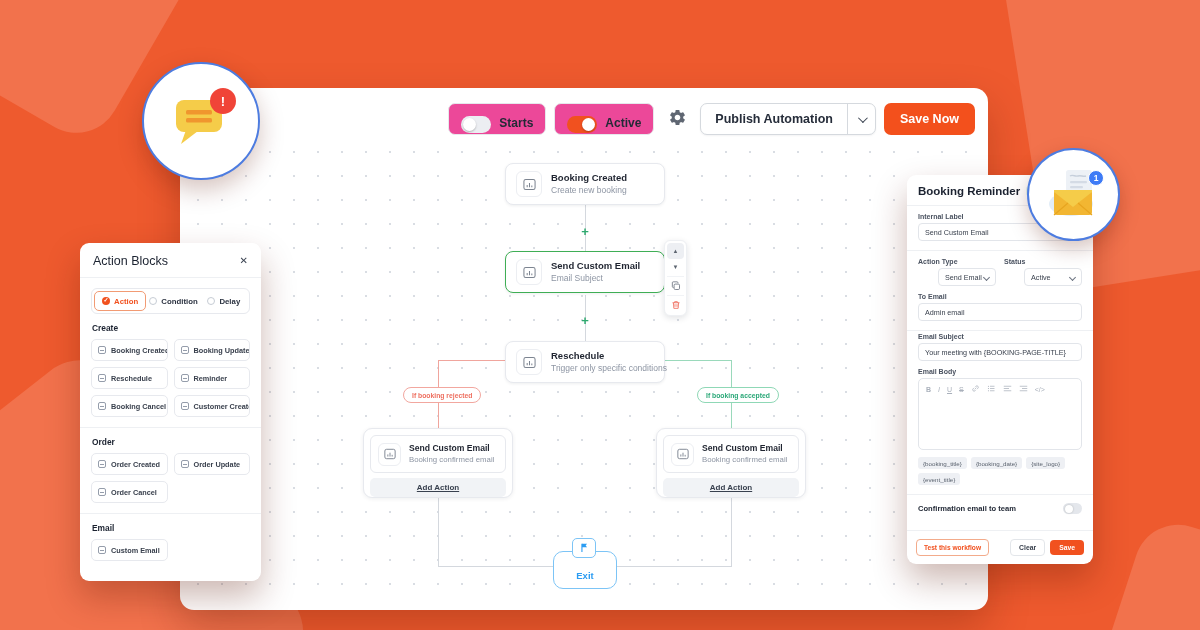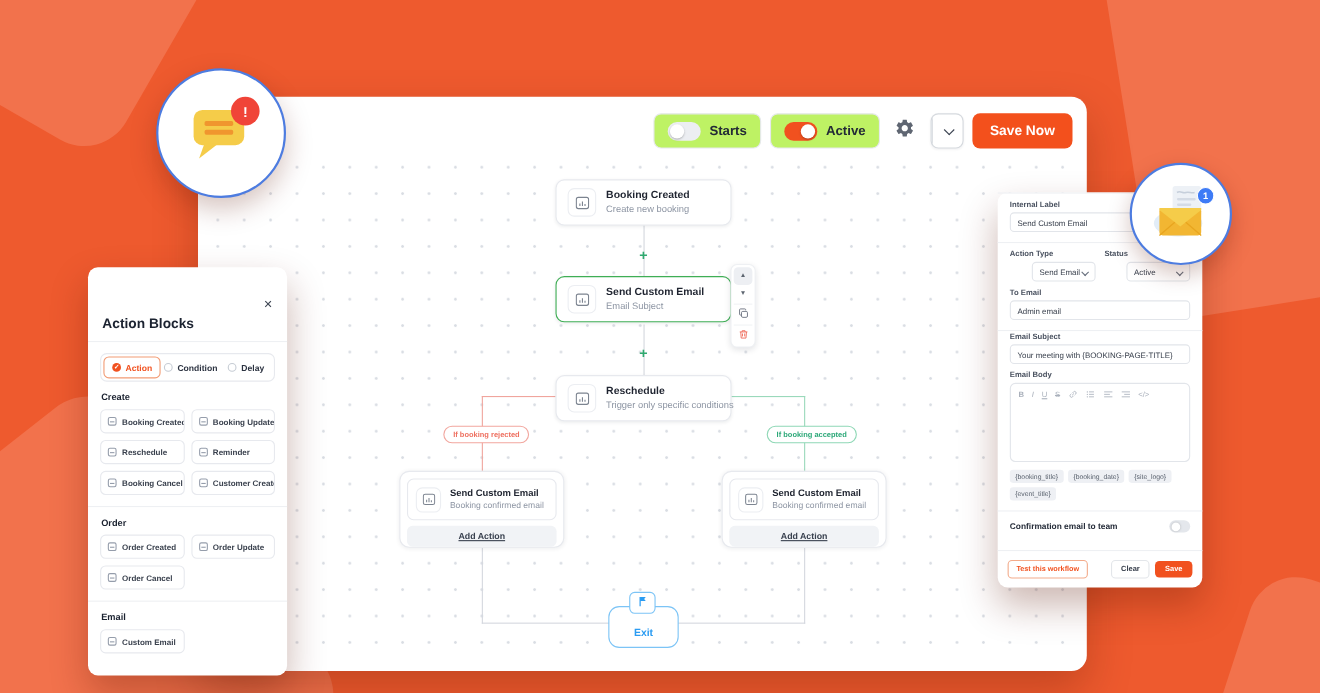--- a/index.html
+++ b/index.html
@@ -15,22 +15,22 @@
 
   
   .canvas { position:absolute; left:180px; top:88px; width:808px; height:522px; background:#fff;
             border-radius:14px; box-shadow:0 18px 40px rgba(90,20,0,.28); }
   .grid { position:absolute; left:6px; right:6px; top:52px; bottom:6px;
           background-image:radial-gradient(#d9dde3 1.2px, transparent 1.3px);
           background-size:24px 24px; border-radius:0 0 12px 12px; }
 
   
   .topbar { position:absolute; top:15px; right:13px; display:flex; align-items:center; gap:8px; z-index:5; }
-  .toggle-group { display:flex; align-items:center; gap:8px; height:32px; padding:0 12px;
-                  border:1px solid #e6e8ec; border-radius:7px; background:#bef264; }
+  .toggle-group { display:flex; gap:8px; height:32px; padding:12px 12px;
+                  border:1px solid #e6e8ec; border-radius:7px; background:#ec4899; }
   .tg-label { font-size:12px; font-weight:700; color:#232a36; }
   .switch { width:30px; height:17px; border-radius:9px; position:relative; background:#eceef2; }
   .switch .knob { position:absolute; top:2px; width:13px; height:13px; border-radius:50%; background:#fff;
                   box-shadow:0 1px 2px rgba(0,0,0,.25); }
   .switch.off .knob { left:2px; }
   .switch.on { background:#F1511F; }
   .switch.on .knob { right:2px; }
   .gear-btn { width:30px; height:30px; display:flex; align-items:center; justify-content:center; }
   .split-btn { display:flex; align-items:stretch; height:32px; border:1px solid #d5d9de; border-radius:7px;
                background:#fff; overflow:hidden; box-shadow:0 1px 2px rgba(16,24,40,.05); }
@@ -74,21 +74,21 @@
   .node-tools { position:absolute; left:484px; top:152px; width:23px; background:#fff; border:1px solid #eef0f3;
                 border-radius:6px; box-shadow:0 2px 6px rgba(16,24,40,.12); z-index:4; padding:2px; }
   .node-tools .nt { height:16px; display:flex; align-items:center; justify-content:center; font-size:6px; color:#5d6570; border-radius:4px; }
   .node-tools .nt.active { background:#edeff3; }
   .node-tools .sep { height:1px; background:#f1f3f6; margin:1px 0; }
 
   
   .panel-left { position:absolute; left:80px; top:243px; width:181px; background:#fff; border-radius:9px;
                 box-shadow:0 16px 34px rgba(90,20,0,.3); z-index:6; padding-bottom:10px; }
   .pl-head { display:flex; align-items:center; justify-content:space-between; padding:11px 13px 9px; }
-  .pl-title { font-size:12.5px; font-weight:700; color:#1b2230;margin-top:33px; }
+  .pl-title { font-size:12.5px; font-weight:400; color:#1b2230; }
   .pl-close { font-size:10px; color:#3c4452; line-height:1; }
   .hr { height:1px; background:#eef0f3; }
   .filters { margin:10px 11px 0; border:1px solid #e7e9ee; border-radius:6px; height:26px; display:flex; align-items:stretch; }
   .filt { flex:1; display:flex; align-items:center; justify-content:center; gap:4px; font-size:7.8px; font-weight:700; color:#2b3240; }
   .filt .radio { width:8px; height:8px; border:1px solid #c6ccd4; border-radius:50%; }
   .filt.sel { margin:2px; border:1px solid #f29b74; border-radius:5px; color:#F1511F; }
   .filt.sel .radio { border:none; background:#F1511F; position:relative; }
   .filt.sel .radio::after { content:"✓"; position:absolute; left:1.5px; top:-1px; font-size:6px; color:#fff; }
   .sec-head { font-size:8.4px; font-weight:800; color:#1b2230; margin:9px 12px 6px; }
   .blk-grid { display:grid; grid-template-columns:1fr 1fr; gap:6px; margin:0 11px 10px; }
@@ -172,20 +172,21 @@
       <span class="tg-label">Active</span>
     </div>
     <div class="gear-btn">
       <span>
         <svg width="19" height="19" viewBox="0 0 24 24">
             <path fill="#5f6672" d="M19.14,12.94c0.04-0.3,0.06-0.61,0.06-0.94c0-0.32-0.02-0.64-0.07-0.94l2.03-1.58c0.18-0.14,0.23-0.41,0.12-0.61 l-1.92-3.32c-0.12-0.22-0.37-0.29-0.59-0.22l-2.39,0.96c-0.5-0.38-1.03-0.7-1.62-0.94L14.4,2.81c-0.04-0.24-0.24-0.41-0.48-0.41 h-3.84c-0.24,0-0.43,0.17-0.47,0.41L9.25,5.35C8.66,5.59,8.12,5.92,7.63,6.29L5.24,5.33c-0.22-0.08-0.47,0-0.59,0.22L2.74,8.87 C2.62,9.08,2.66,9.34,2.86,9.48l2.03,1.58C4.84,11.36,4.8,11.69,4.8,12s0.02,0.64,0.07,0.94l-2.03,1.58 c-0.18,0.14-0.23,0.41-0.12,0.61l1.92,3.32c0.12,0.22,0.37,0.29,0.59,0.22l2.39-0.96c0.5,0.38,1.03,0.7,1.62,0.94l0.36,2.54 c0.05,0.24,0.24,0.41,0.48,0.41h3.84c0.24,0,0.44-0.17,0.47-0.41l0.36-2.54c0.59-0.24,1.13-0.56,1.62-0.94l2.39,0.96 c0.22,0.08,0.47,0,0.59-0.22l1.92-3.32c0.12-0.22,0.07-0.47-0.12-0.61L19.14,12.94z M12,15.6c-1.98,0-3.6-1.62-3.6-3.6 s1.62-3.6,3.6-3.6s3.6,1.62,3.6,3.6S13.98,15.6,12,15.6z"></path>
           </svg>
       </span>
     </div>
     <div class="split-btn">
+      <div class="main">Publish Automation</div>
       <div class="arrow">
           <div class="chev"></div>
         </div>
     </div>
     <button class="save-btn">Save Now</button>
   </div>
 
   <div class="line" style="left:405px; top:117px; width:1.4px; height:46px;"></div>
   <div class="line" style="left:405px; top:207px; width:1.4px; height:46px;"></div>
   <div class="line red" style="left:258px; top:272px; width:67px; height:1.4px;"></div>
@@ -374,20 +375,24 @@
   <div class="sec-head">Email</div>
   <div class="blk-grid">
     <div class="blk">
         <span class="bicon"></span>
         <span>Custom Email</span>
       </div>
   </div>
 </div>
 
 <div class="panel-right">
+  <div class="pr-head">
+    <div class="pr-title">Booking Reminder</div>
+    <div class="badge">Action</div>
+  </div>
   <div class="hr"></div>
   <div class="pr-pad">
     <div class="flabel">Internal Label</div>
     <div class="input">Send Custom Email</div>
   </div>
   <div class="hr" style="margin-top:9px;"></div>
   <div class="pr-pad">
     <div class="two-col">
       <div>
         <div class="flabel">Action Type</div>

